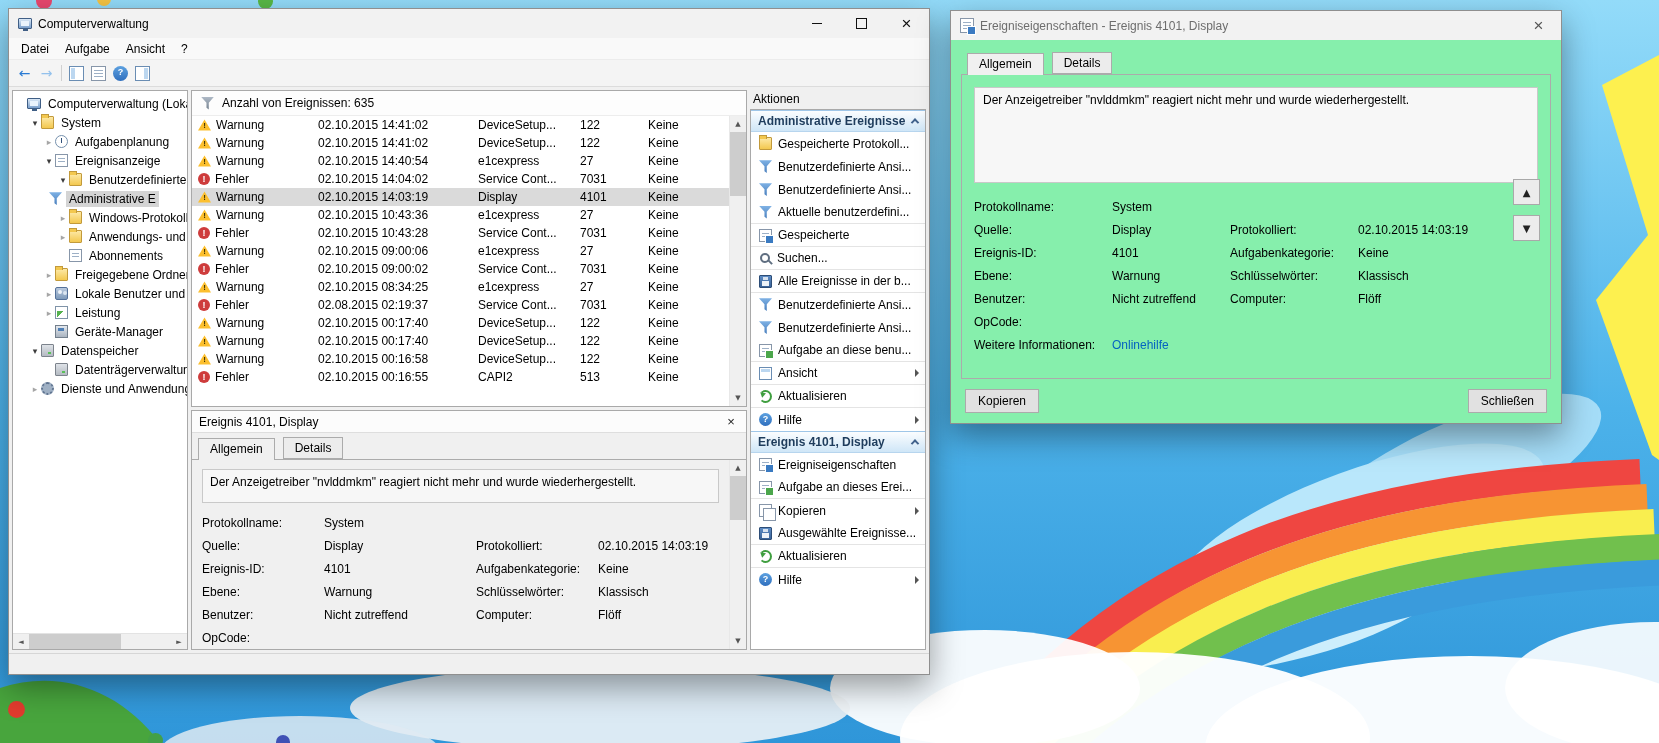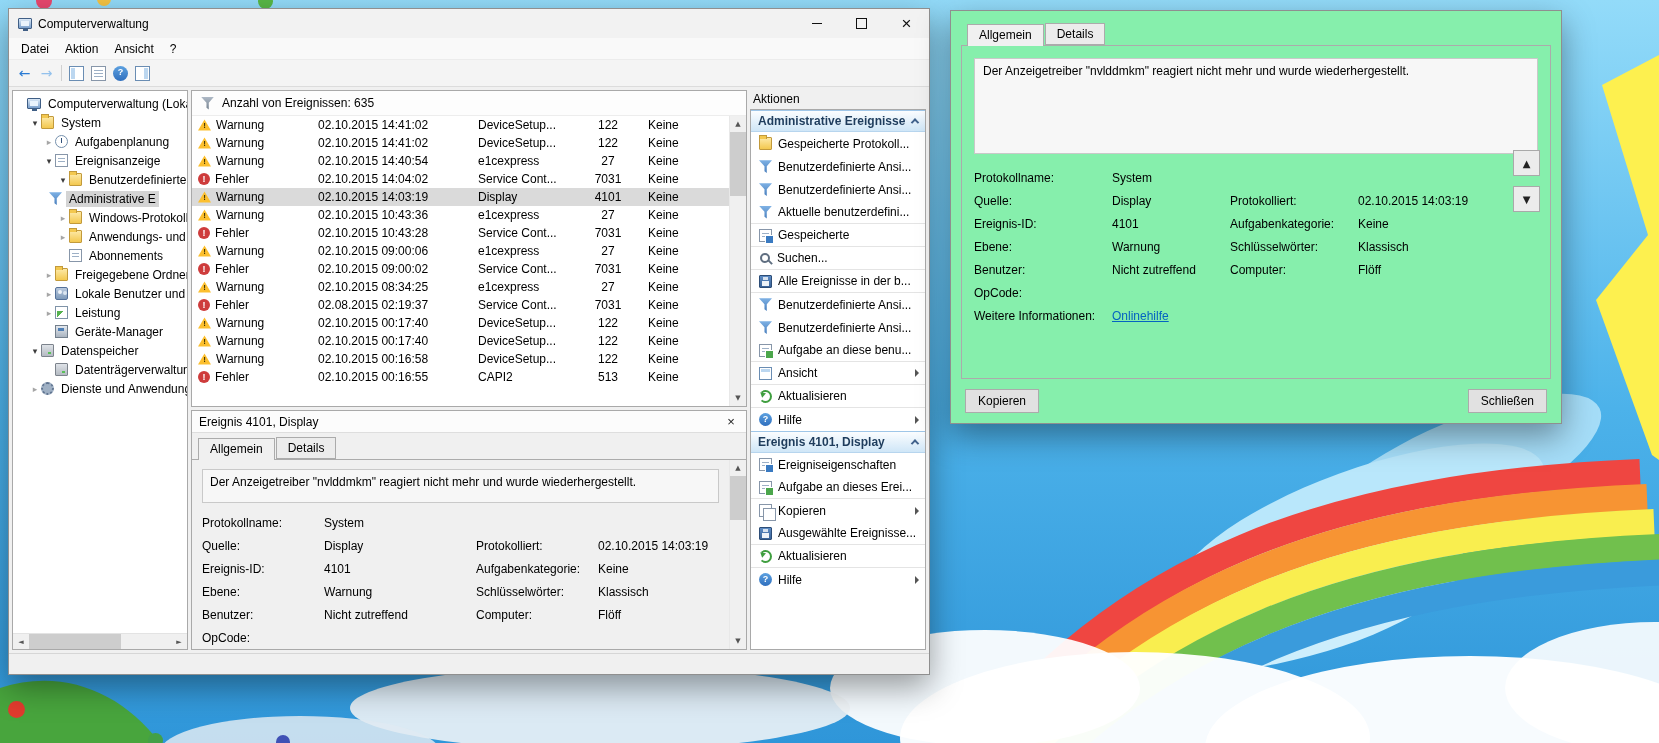--- a/index.html
+++ b/index.html
@@ -61,41 +61,41 @@
 .filterband{height:25px;display:flex;align-items:center;gap:8px;padding-left:9px;border-bottom:1px solid #ededed;background:#fdfdfd;flex:none}
 .colheads{height:21px;display:flex;border-bottom:1px solid #e3e3e3;flex:none;color:#1a1a1a}
 .ch{padding:3px 6px;border-right:1px solid #e3e3e3;overflow:hidden;white-space:nowrap}
 .w1{width:120px}.w2{width:160px}.w3{width:102px}.w4{width:68px;text-align:right}.w5{flex:1}
 .rows-wrap{flex:1;display:flex;min-height:0}
 .rows{flex:1;overflow:hidden}
 .e-row{height:18px;display:flex;align-items:center;white-space:nowrap}
 .e-row[data-sel="1"]{background:#dadada}
 .c{display:block;padding:0 6px;overflow:hidden}
 .c1{width:120px;display:flex;align-items:center;gap:5px}
-.c2{width:160px}.c3{width:102px}.c4{width:68px;text-align:center}.c5{flex:1}
+.c2{width:160px}.c3{width:102px}.c4{width:68px;text-align:left}.c5{flex:1}
 .vscroll{width:17px;background:#f0f0f0;flex:none;display:flex;flex-direction:column;border-left:1px solid #e8e8e8}
 .vs-btn{height:16px;display:flex;align-items:center;justify-content:center;font-family:"DejaVu Sans",sans-serif;font-size:7px;color:#555}
 .vs-track{flex:1;position:relative}
 .vs-thumb{position:absolute;left:0;right:0;top:0;height:64px;background:#cdcdcd}
 
 
 .preview-pane{height:240px;flex:none;background:#f0f0f0;border:1px solid #a9a9a9;display:flex;flex-direction:column;overflow:hidden}
 .pv-head{height:22px;background:#fcfcfc;border-bottom:1px solid #dedede;display:flex;align-items:center;padding:0 7px;flex:none}
 .pv-title{flex:1}
 .pv-close{width:16px;text-align:center;font-size:13px;color:#222}
 .tabs{display:flex;align-items:flex-end;padding:4px 0 0 6px;border-bottom:1px solid #ababab;flex:none}
-.tab{border:1px solid #ababab;padding:3px 11px;background:#ececec;margin-right:1px;white-space:nowrap}
+.tab{border:1px solid #ababab;padding:3px 11px;background:#ececec;margin-right:8px;white-space:nowrap}
 .tab.active{background:#f0f0f0;position:relative;margin-bottom:-1px;padding-bottom:4px;border-bottom:none;z-index:2}
 .pv-body{flex:1;display:flex;min-height:0;background:#f0f0f0}
 .pv-content{flex:1;padding:9px 10px;overflow:hidden}
 .desc-box{border:1px solid #c9c9c9;background:#f7f7f7;padding:5px 7px;height:34px;overflow:hidden;white-space:nowrap}
 .fields{display:grid;grid-template-columns:122px 152px 122px 1fr;grid-auto-rows:15px;row-gap:8px;margin-top:13px;overflow:hidden;white-space:nowrap}
 .gc1{grid-column:1}.gc2{grid-column:2}.gc3{grid-column:3}.gc4{grid-column:4}
 .gr1{grid-row:1}.gr2{grid-row:2}.gr3{grid-row:3}.gr4{grid-row:4}.gr5{grid-row:5}.gr6{grid-row:6}.gr7{grid-row:7}
-.link{color:#0563c1;text-decoration:underline}
+.link{color:#0563c1;}
 
 
 .actions{width:176px;flex:none;display:flex;flex-direction:column;min-height:0}
 .act-title{height:19px;padding:2px 3px;flex:none}
 .act-panel{flex:1;background:#fff;border:1px solid #a9a9a9;overflow:hidden}
 .act-header{height:22px;background:linear-gradient(#fbfdff,#cfe6f7);border-top:1px solid #9fc6e8;border-bottom:1px solid #b7d5ee;display:flex;align-items:center;padding:0 7px;color:#1e3c5c;font-weight:bold}
 .act-header .hd{flex:1;white-space:nowrap;overflow:hidden}
 .chev{width:6px;height:6px;border-left:2px solid #41628c;border-top:2px solid #41628c;transform:rotate(45deg) translate(1px,1px);flex:none}
 .a-item{height:23px;display:flex;align-items:center;gap:6px;padding:0 5px 0 8px}
 .a-item[data-sep="1"]{border-bottom:1px solid #e4e4e4}
@@ -206,21 +206,21 @@
         <div class="wb wb-min"></div>
         <div class="wb wb-max"></div>
         <div class="wb wb-close"></div>
       </div>
     </div>
 
     <div class="menubar">
 
         <span class="menu-item">Datei</span>
 
-        <span class="menu-item">Aktion</span>
+        <span class="menu-item">Aufgabe</span>
 
         <span class="menu-item">Ansicht</span>
 
         <span class="menu-item">?</span>
       </div>
 
     <div class="toolbar">
       <span style="display:flex;gap:7px;align-items:center">
 
       <span class="ic" data-icon="back-icon"></span>
@@ -705,20 +705,27 @@
               </div>
             </div>
         </div>
       </div>
     </div>
 
     <div class="statusbar"></div>
   </div>
 
   <div class="win" id="dlg">
+    <div class="titlebar">
+      <span class="ic dlg-ic" data-icon="event-properties-icon"></span>
+      <span class="t-title">Ereigniseigenschaften - Ereignis 4101, Display</span>
+      <div class="winbtns">
+        <div class="wb wb-close"></div>
+      </div>
+    </div>
     <div class="dlg-body">
       <div class="tabs">
         <span class="tab active">Allgemein</span>
         <span class="tab">Details</span>
       </div>
       <div class="dlg-page">
         <div class="dlg-desc">Der Anzeigetreiber "nvlddmkm" reagiert nicht mehr und wurde wiederhergestellt.</div>
         <div class="dlg-fields">
           <span class="gc1 gr1">Protokollname:</span>
           <span class="gc2 gr1">System</span>

